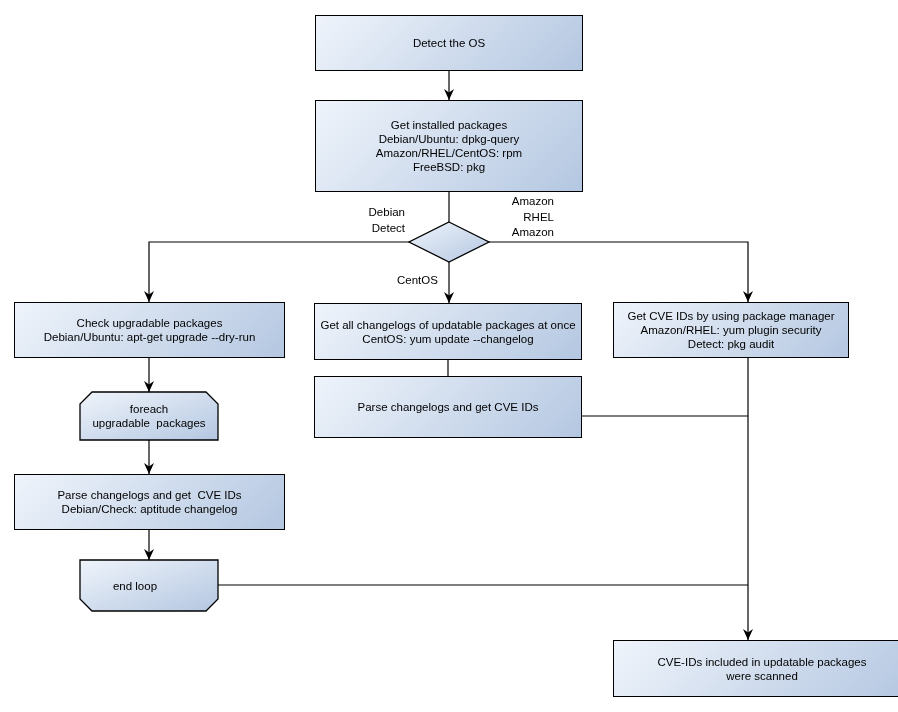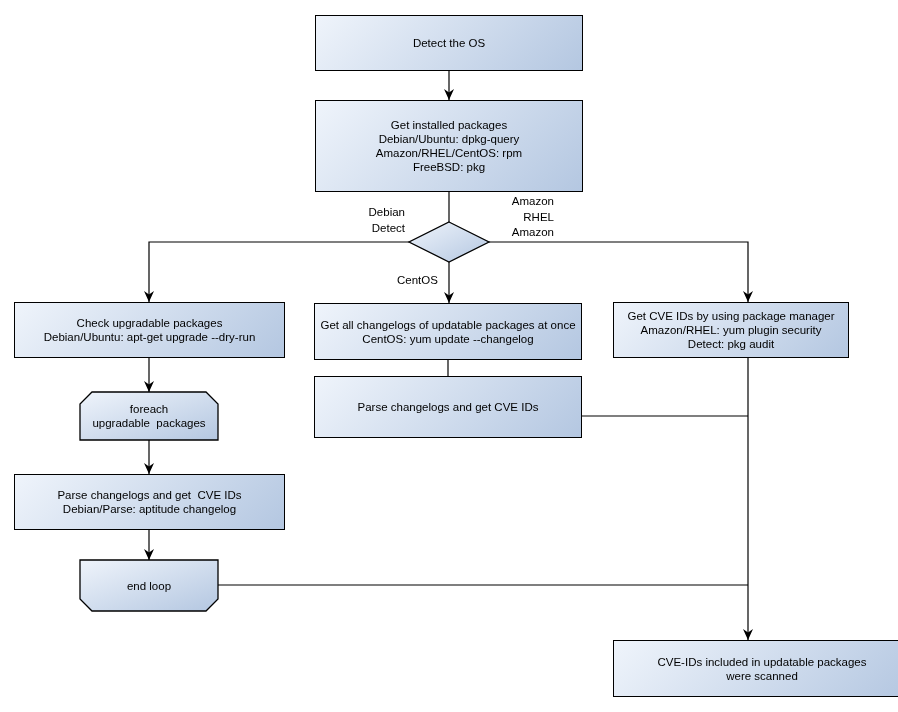--- a/index.html
+++ b/index.html
@@ -94,24 +94,24 @@
     <div class="ln">Debian/Ubuntu: apt-get upgrade --dry-run</div>
   </div>
 
   <div class="node plain" style="left:80px;top:392px;width:138px;height:48px">
     <div class="ln">foreach</div>
     <div class="ln">upgradable  packages</div>
   </div>
 
   <div class="node" style="left:14px;top:474px;width:271px;height:56px">
     <div class="ln">Parse changelogs and get  CVE IDs</div>
-    <div class="ln">Debian/Parse: aptitude changelog</div>
+    <div class="ln">Debian/Check: aptitude changelog</div>
   </div>
 
-  <div class="node plain" style="left:80px;top:560px;width:138px;height:51px">
+  <div class="node plain" style="left:66px;top:560px;width:138px;height:51px">
     <div class="ln">end loop</div>
   </div>
 
   <div class="node" style="left:314px;top:303px;width:268px;height:57px">
     <div class="ln">Get all changelogs of updatable packages at once</div>
     <div class="ln">CentOS: yum update --changelog</div>
   </div>
 
   <div class="node" style="left:314px;top:376px;width:268px;height:62px">
     <div class="ln">Parse changelogs and get CVE IDs</div>

